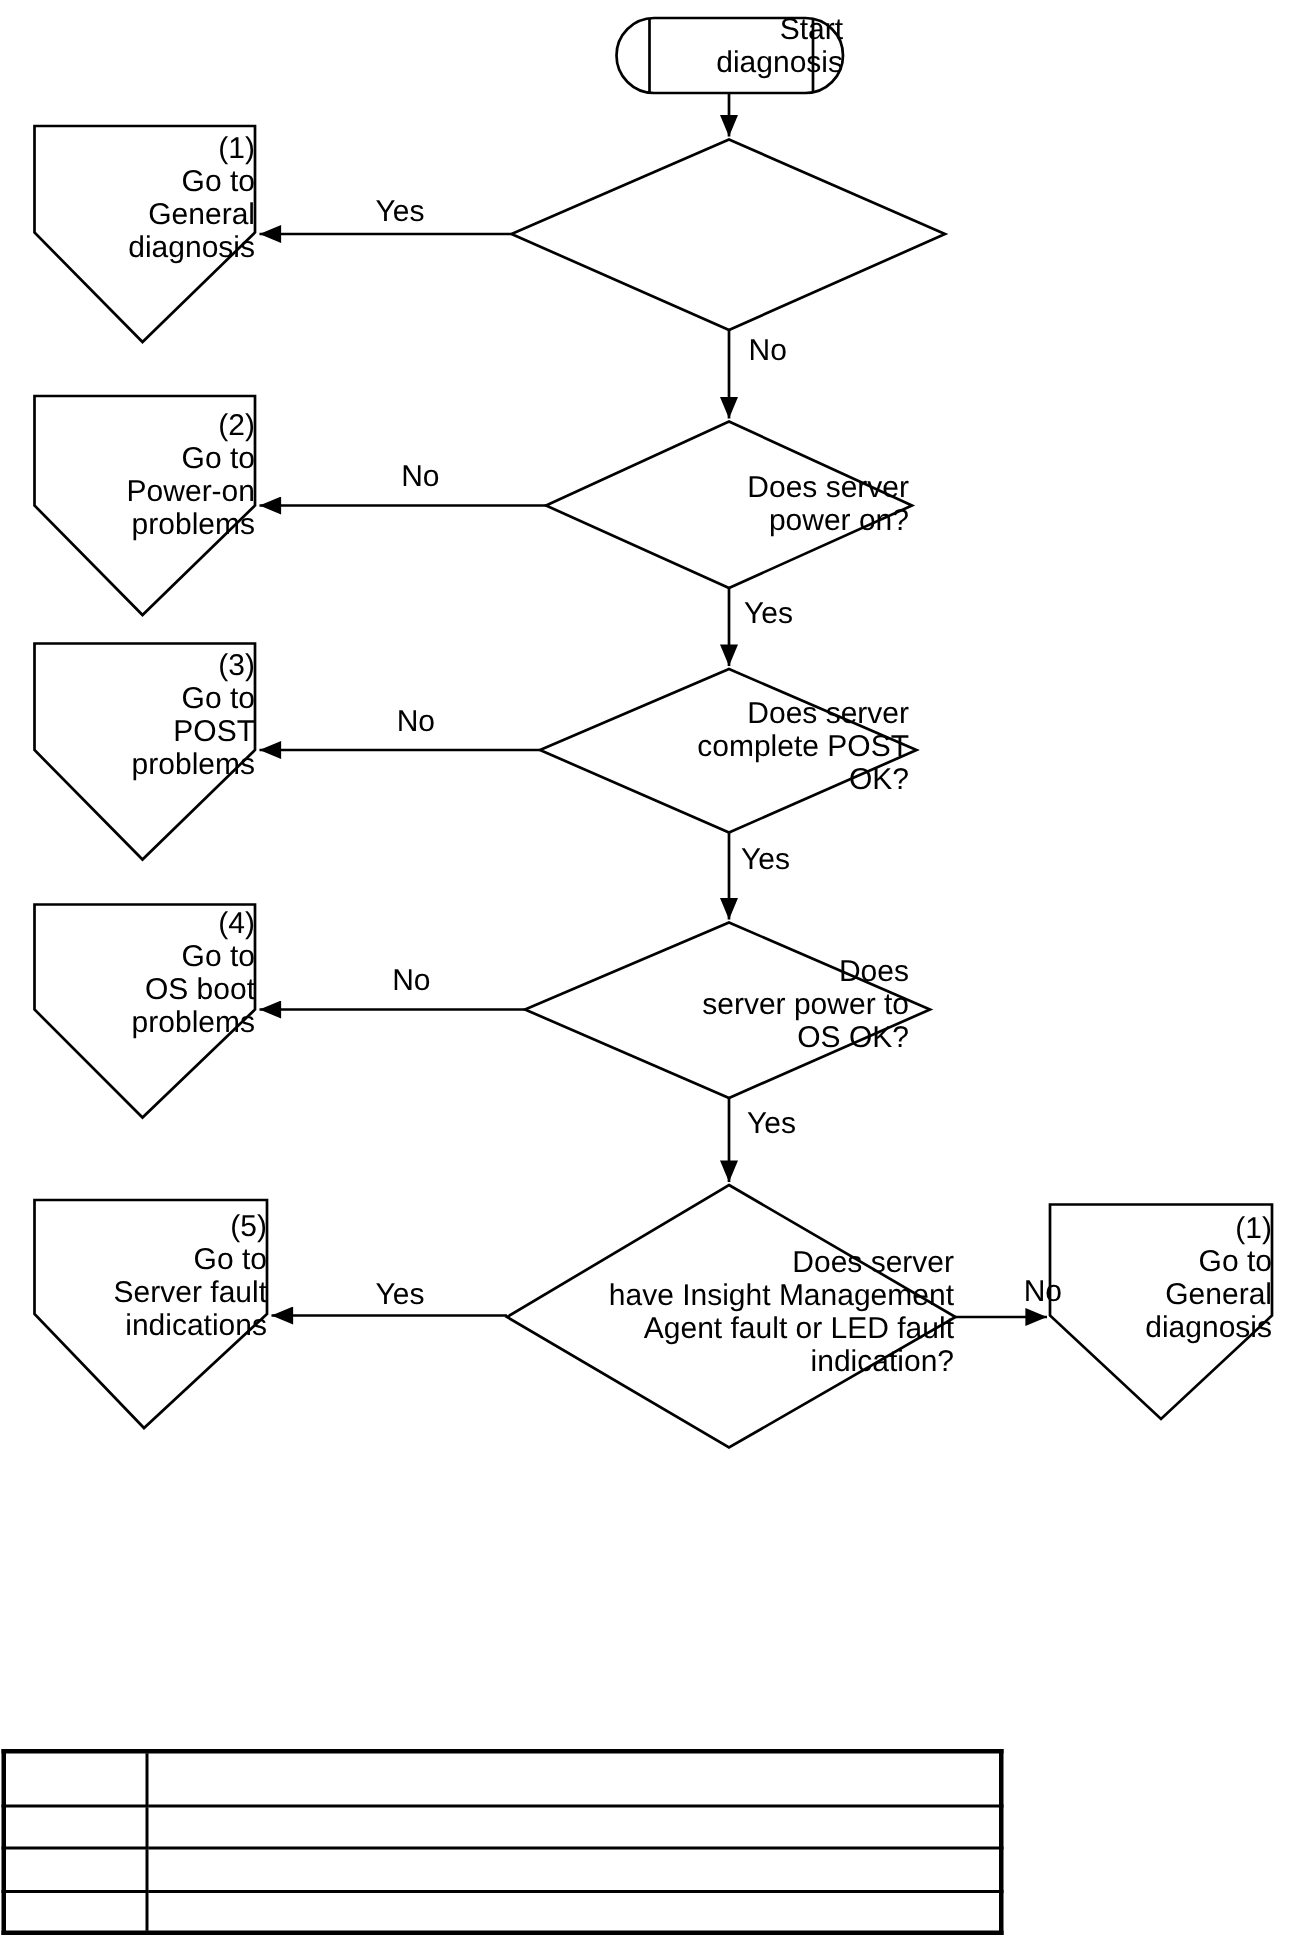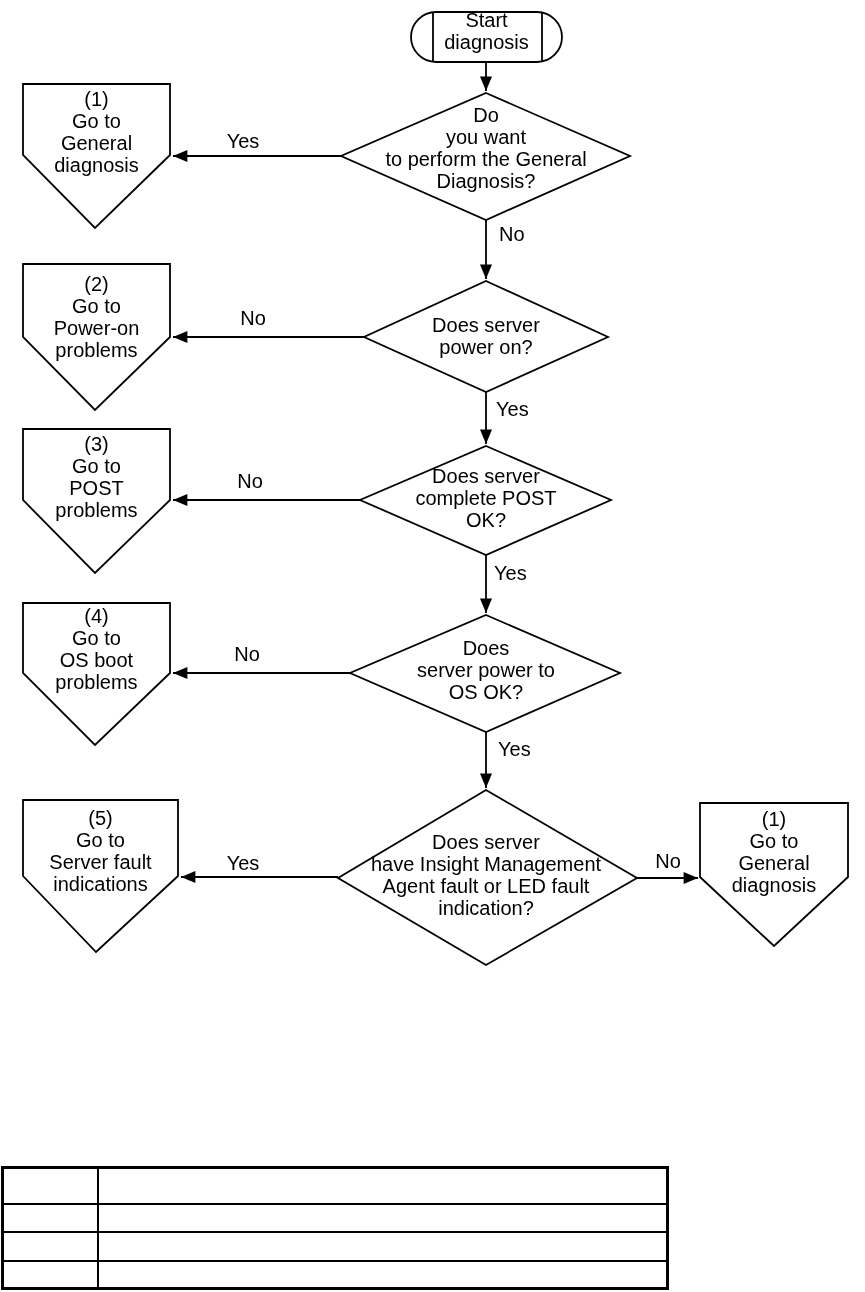--- a/index.html
+++ b/index.html
@@ -12,21 +12,21 @@
     color: #000000;
     overflow: hidden;
   }
   .canvas svg { position: absolute; left: 0; top: 0; }
   .shape { fill: #ffffff; stroke: #000000; stroke-width: 1.8px; }
   .edge  { stroke: #000000; stroke-width: 1.8px; fill: none; }
   .lbl {
     position: absolute;
     font-size: 20px;
     line-height: 22px;
-    text-align: center;
+    text-align: right;
     white-space: pre-line;
   }
   .lbl-left { text-align: left; }
   .tbl {
     position: absolute;
     left: 1px;
     top: 1166px;
     border-collapse: collapse;
     table-layout: fixed;
     border: 3px solid #000000;
@@ -73,24 +73,20 @@
     <polygon class="shape" points="23,84 170,84 170,155 95,228 23,155"></polygon>
     <polygon class="shape" points="23,264 170,264 170,337 95,410 23,337"></polygon>
     <polygon class="shape" points="23,429 170,429 170,500 95,573 23,500"></polygon>
     <polygon class="shape" points="23,603 170,603 170,673 95,745 23,673"></polygon>
     <polygon class="shape" points="23,800 178,800 178,876 96,952 23,876"></polygon>
     <polygon class="shape" points="700,803 848,803 848,877 774,946 700,877"></polygon>
   </svg>
 
   <div class="lbl" style="left:411px; top:9px;  width:151px;">Start
 diagnosis</div>
-  <div class="lbl" style="left:336px; top:104px; width:300px;">Do
-you want
-to perform the General
-Diagnosis?</div>
   <div class="lbl" style="left:366px; top:314px; width:240px;">Does server
 power on?</div>
   <div class="lbl" style="left:366px; top:465px; width:240px;">Does server
 complete POST
 OK?</div>
   <div class="lbl" style="left:366px; top:637px; width:240px;">Does
 server power to
 OS OK?</div>
   <div class="lbl" style="left:336px; top:831px; width:300px;">Does server
 have Insight Management

